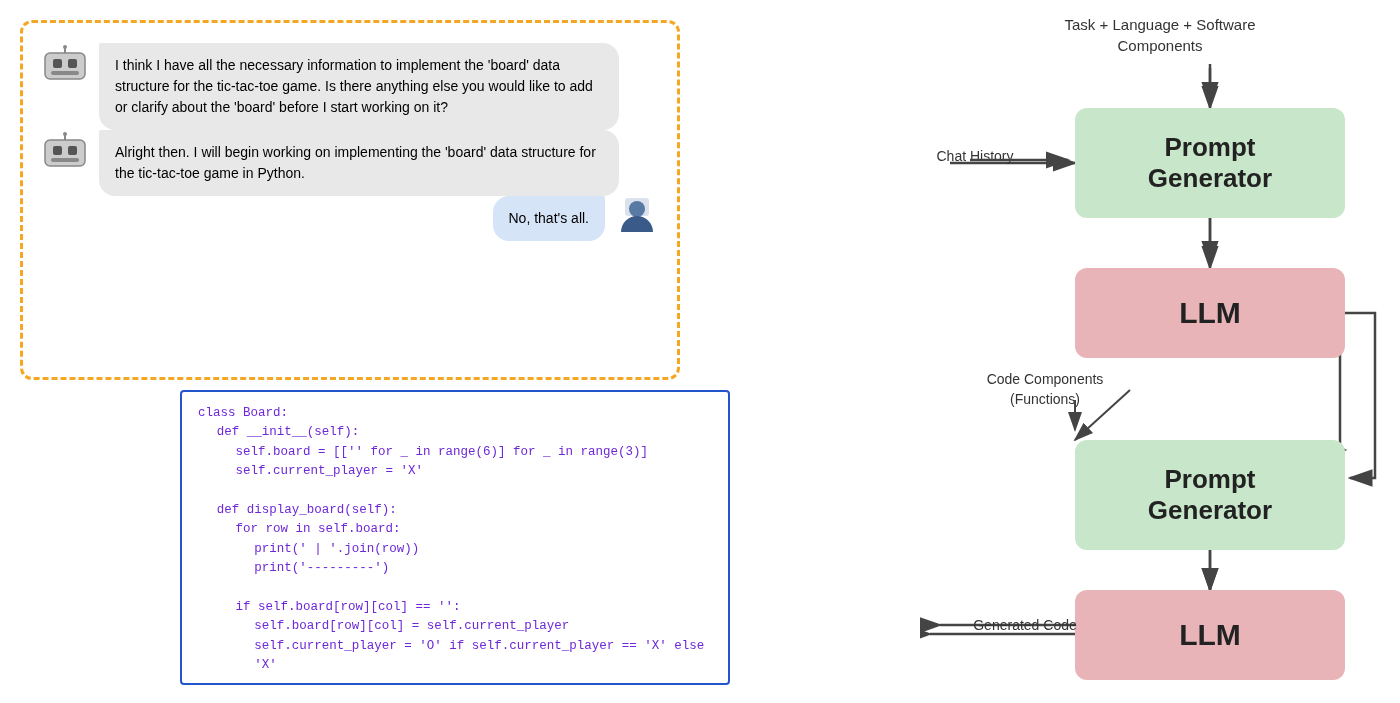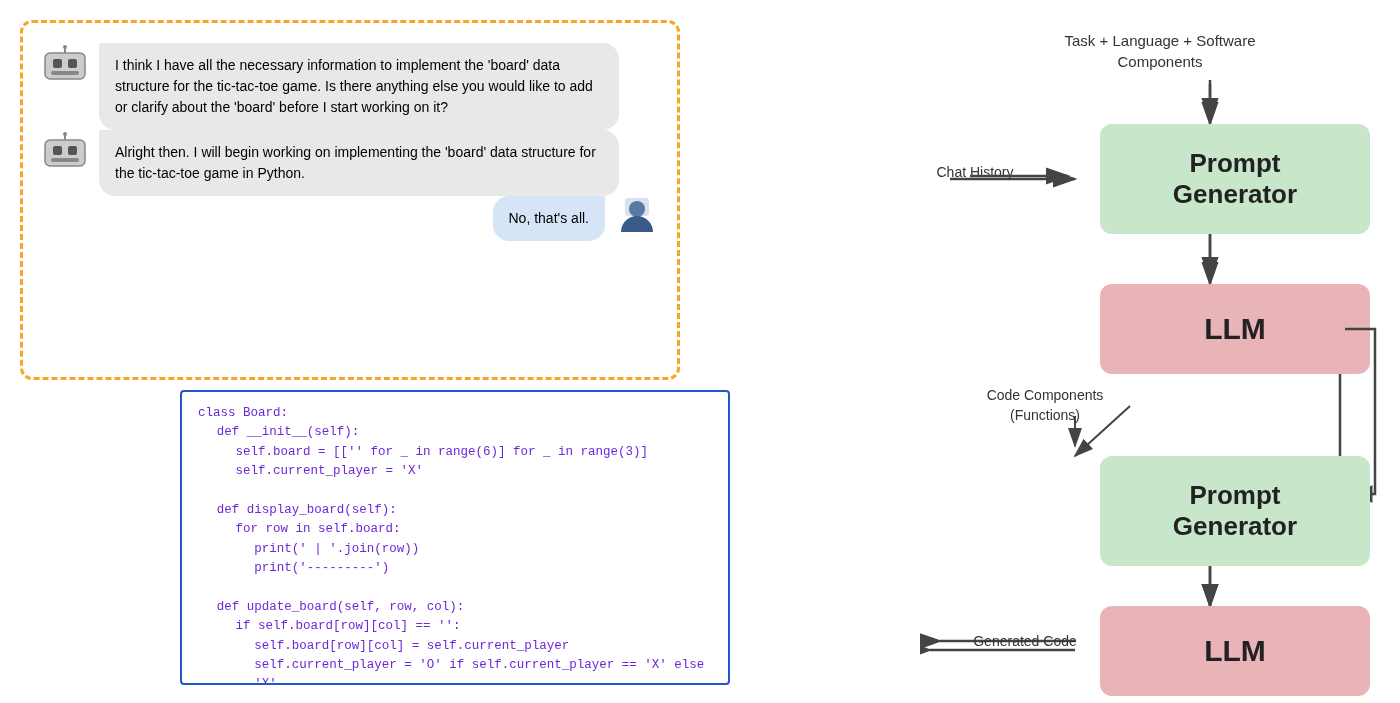--- a/index.html
+++ b/index.html
@@ -78,21 +78,21 @@
       font-size: 12.5px;
       line-height: 1.55;
       color: #6d28d9;
       overflow: hidden;
     }
 
     
     .right-panel {
       position: absolute;
       right: 0;
-      top: 16px;
+      top: 0;
       width: 480px;
       height: 544px;
     }
 
     
     .flowchart-svg {
       position: absolute;
       top: 0;
       left: 0;
       width: 480px;
@@ -103,21 +103,20 @@
     .flow-box {
       position: absolute;
       border-radius: 12px;
       display: flex;
       align-items: center;
       justify-content: center;
       text-align: center;
       font-size: 22px;
       font-weight: bold;
       color: #222;
-      margin-left: 25px;
     }
 
     .box-green {
       background: #c8e6c9;
       border: none;
     }
     .box-red {
       background: #e8b4b8;
       border: none;
     }
@@ -178,21 +177,20 @@
   <div>class Board:</div>
   <div class="i1">def __init__(self):</div>
   <div class="i2">self.board = [['' for _ in range(6)] for _ in range(3)]</div>
   <div class="i2">self.current_player = 'X'</div>
   <div>&nbsp;</div>
   <div class="i1">def display_board(self):</div>
   <div class="i2">for row in self.board:</div>
   <div class="i3">print(' | '.join(row))</div>
   <div class="i3">print('---------')</div>
   <div>&nbsp;</div>
-  <div class="i1">def update_board(self, row, col):</div>
   <div class="i2">if self.board[row][col] == '':</div>
   <div class="i3">self.board[row][col] = self.current_player</div>
   <div class="i3">self.current_player = 'O' if self.current_player == 'X' else 'X'</div>
 
 </div>
 
 <div class="right-panel">
 
   <svg class="flowchart-svg" viewBox="0 0 480 703">
     <defs>

